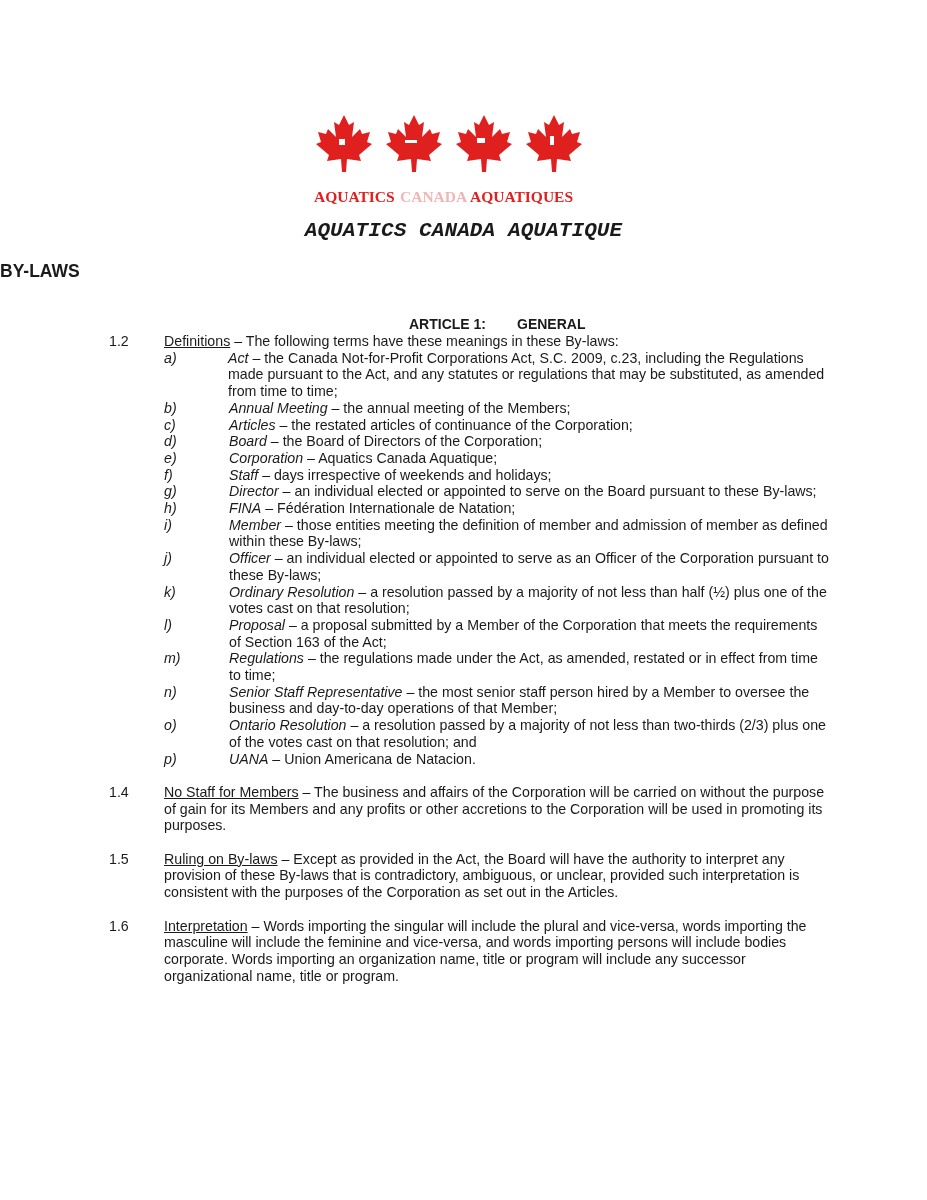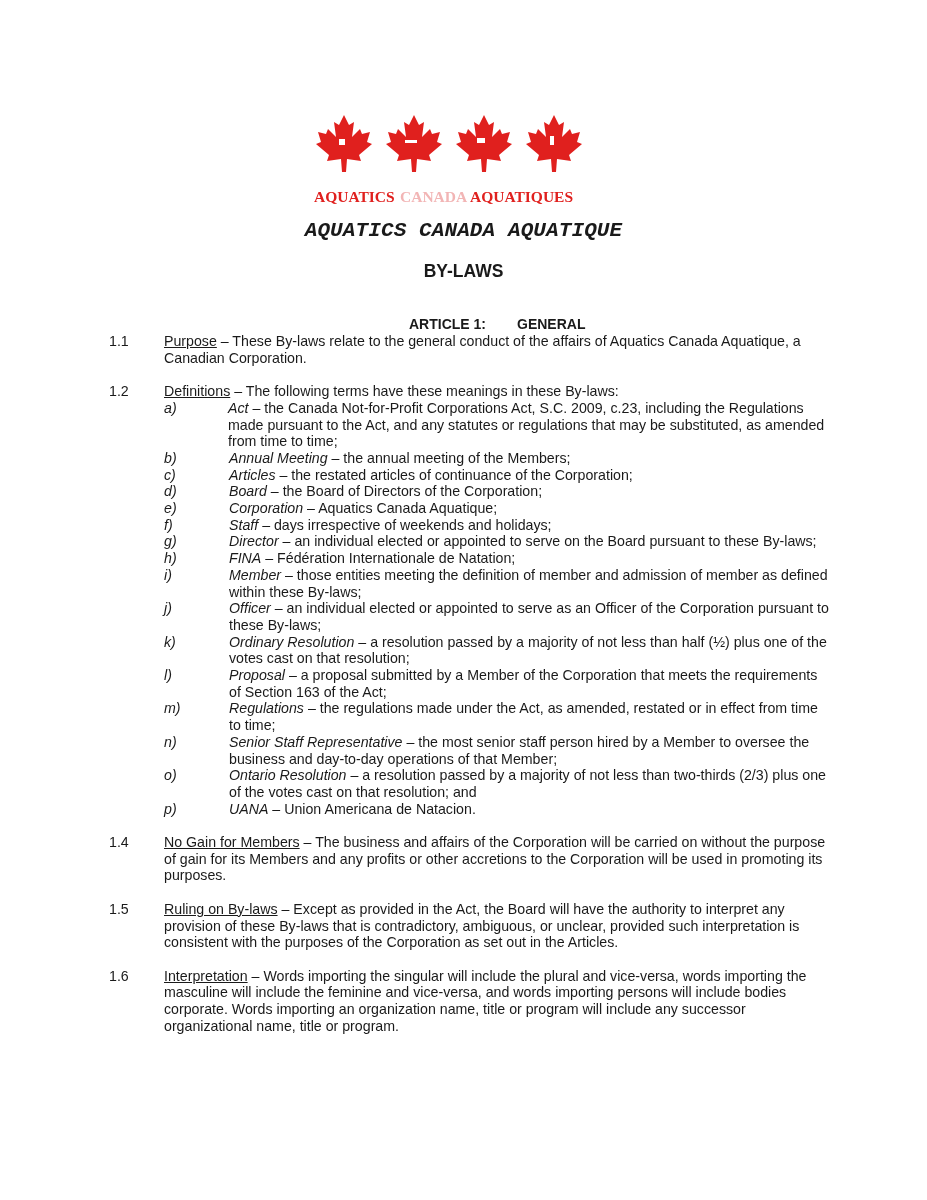--- a/index.html
+++ b/index.html
@@ -2,21 +2,21 @@
 <html><head>
 <meta charset="utf-8">
 <style>
   html, body { margin: 0; padding: 0; background: #ffffff; }
   body { width: 927px; height: 1200px; position: relative; overflow: hidden;
          font-family: "Liberation Sans", sans-serif; color: #1a1a1a; }
   .logo { position: absolute; left: 310px; top: 113px; width: 280px; height: 95px; font-weight: bold; }
   .logo svg { display: block; }
   .title { position: absolute; left: 0; width: 927px; text-align: center; top: 219px;
            font-size: 21px; font-weight: bold; font-style: italic; letter-spacing: 0.1px; font-family: Liberation Mono, monospace; }
-  .subtitle { position: absolute; left: 0; width: 927px; text-align: center; top: 261px;
+  .subtitle { position: absolute; left: 0; width: 927px; text-align: left; top: 261px;
               font-size: 17.5px; font-weight: bold; }
   .article { position: absolute; left: 372px; top: 316px; font-size: 14px; font-weight: bold; }
   .article span.lbl { display: inline-block; width: 108px; margin-left: 37px; }
   .body { position: absolute; left: 109px; top: 333px; width: 720px; font-size: 14.2px; line-height: 16.7px; }
   .sec { position: relative; padding-left: 55px; margin-bottom: 16.7px; }
   .sec .num { position: absolute; left: 0; top: 0; }
   .sec .head { text-decoration: underline; }
   .defs { margin: 0; padding: 0; list-style: none; }
   .def { position: relative; padding-left: 64px; }
   .def .let { position: absolute; left: 0; top: 0; font-style: italic; }
@@ -54,24 +54,20 @@
 </div>
 
 <div class="title">AQUATICS CANADA AQUATIQUE</div>
 <div class="subtitle">BY-LAWS</div>
 
 <div class="article">
   <span class="lbl">ARTICLE 1:</span><span>GENERAL</span>
 </div>
 
 <div class="body">
-  <div class="sec">
-    <span class="num">1.1</span>
-    <span class="head">Purpose</span><span> – These By-laws relate to the general conduct of the affairs of Aquatics Canada Aquatique, a Canadian Corporation.</span>
-  </div>
 
   <div class="sec">
     <span class="num">1.2</span>
     <span class="head">Definitions</span><span> – The following terms have these meanings in these By-laws:</span>
     <div class="defs">
       <div class="def"><span class="let">a)</span><span class="term">Act</span><span> – the Canada Not-for-Profit Corporations Act, S.C. 2009, c.23, including the Regulations made pursuant to the Act, and any statutes or regulations that may be substituted, as amended from time to time;</span></div>
       <div class="def shift"><span class="let">b)</span><span class="term">Annual Meeting</span><span> – the annual meeting of the Members;</span></div>
       <div class="def shift"><span class="let">c)</span><span class="term">Articles</span><span> – the restated articles of continuance of the Corporation;</span></div>
       <div class="def shift"><span class="let">d)</span><span class="term">Board</span><span> – the Board of Directors of the Corporation;</span></div>
       <div class="def shift"><span class="let">e)</span><span class="term">Corporation</span><span> – Aquatics Canada Aquatique;</span></div>
@@ -85,21 +81,21 @@
       <div class="def shift"><span class="let">m)</span><span class="term">Regulations</span><span> – the regulations made under the Act, as amended, restated or in effect from time to time;</span></div>
       <div class="def shift"><span class="let">n)</span><span class="term">Senior Staff Representative</span><span> – the most senior staff person hired by a Member to oversee the business and day-to-day operations of that Member;</span></div>
       <div class="def shift"><span class="let">o)</span><span class="term">Ontario Resolution</span><span> – a resolution passed by a majority of not less than two-thirds (2/3) plus one of the votes cast on that resolution; and</span></div>
       <div class="def shift"><span class="let">p)</span><span class="term">UANA</span><span> – Union Americana de Natacion.</span></div>
     </div>
   </div>
 
 
   <div class="sec">
     <span class="num">1.4</span>
-    <span class="head">No Gain for Members</span><span> – The business and affairs of the Corporation will be carried on without the purpose of gain for its Members and any profits or other accretions to the Corporation will be used in promoting its purposes.</span>
+    <span class="head">No Staff for Members</span><span> – The business and affairs of the Corporation will be carried on without the purpose of gain for its Members and any profits or other accretions to the Corporation will be used in promoting its purposes.</span>
   </div>
 
   <div class="sec">
     <span class="num">1.5</span>
     <span class="head">Ruling on By-laws</span><span> – Except as provided in the Act, the Board will have the authority to interpret any provision of these By-laws that is contradictory, ambiguous, or unclear, provided such interpretation is consistent with the purposes of the Corporation as set out in the Articles.</span>
   </div>
 
   <div class="sec">
     <span class="num">1.6</span>
     <span class="head">Interpretation</span><span> – Words importing the singular will include the plural and vice-versa, words importing the masculine will include the feminine and vice-versa, and words importing persons will include bodies corporate. Words importing an organization name, title or program will include any successor organizational name, title or program.</span>

